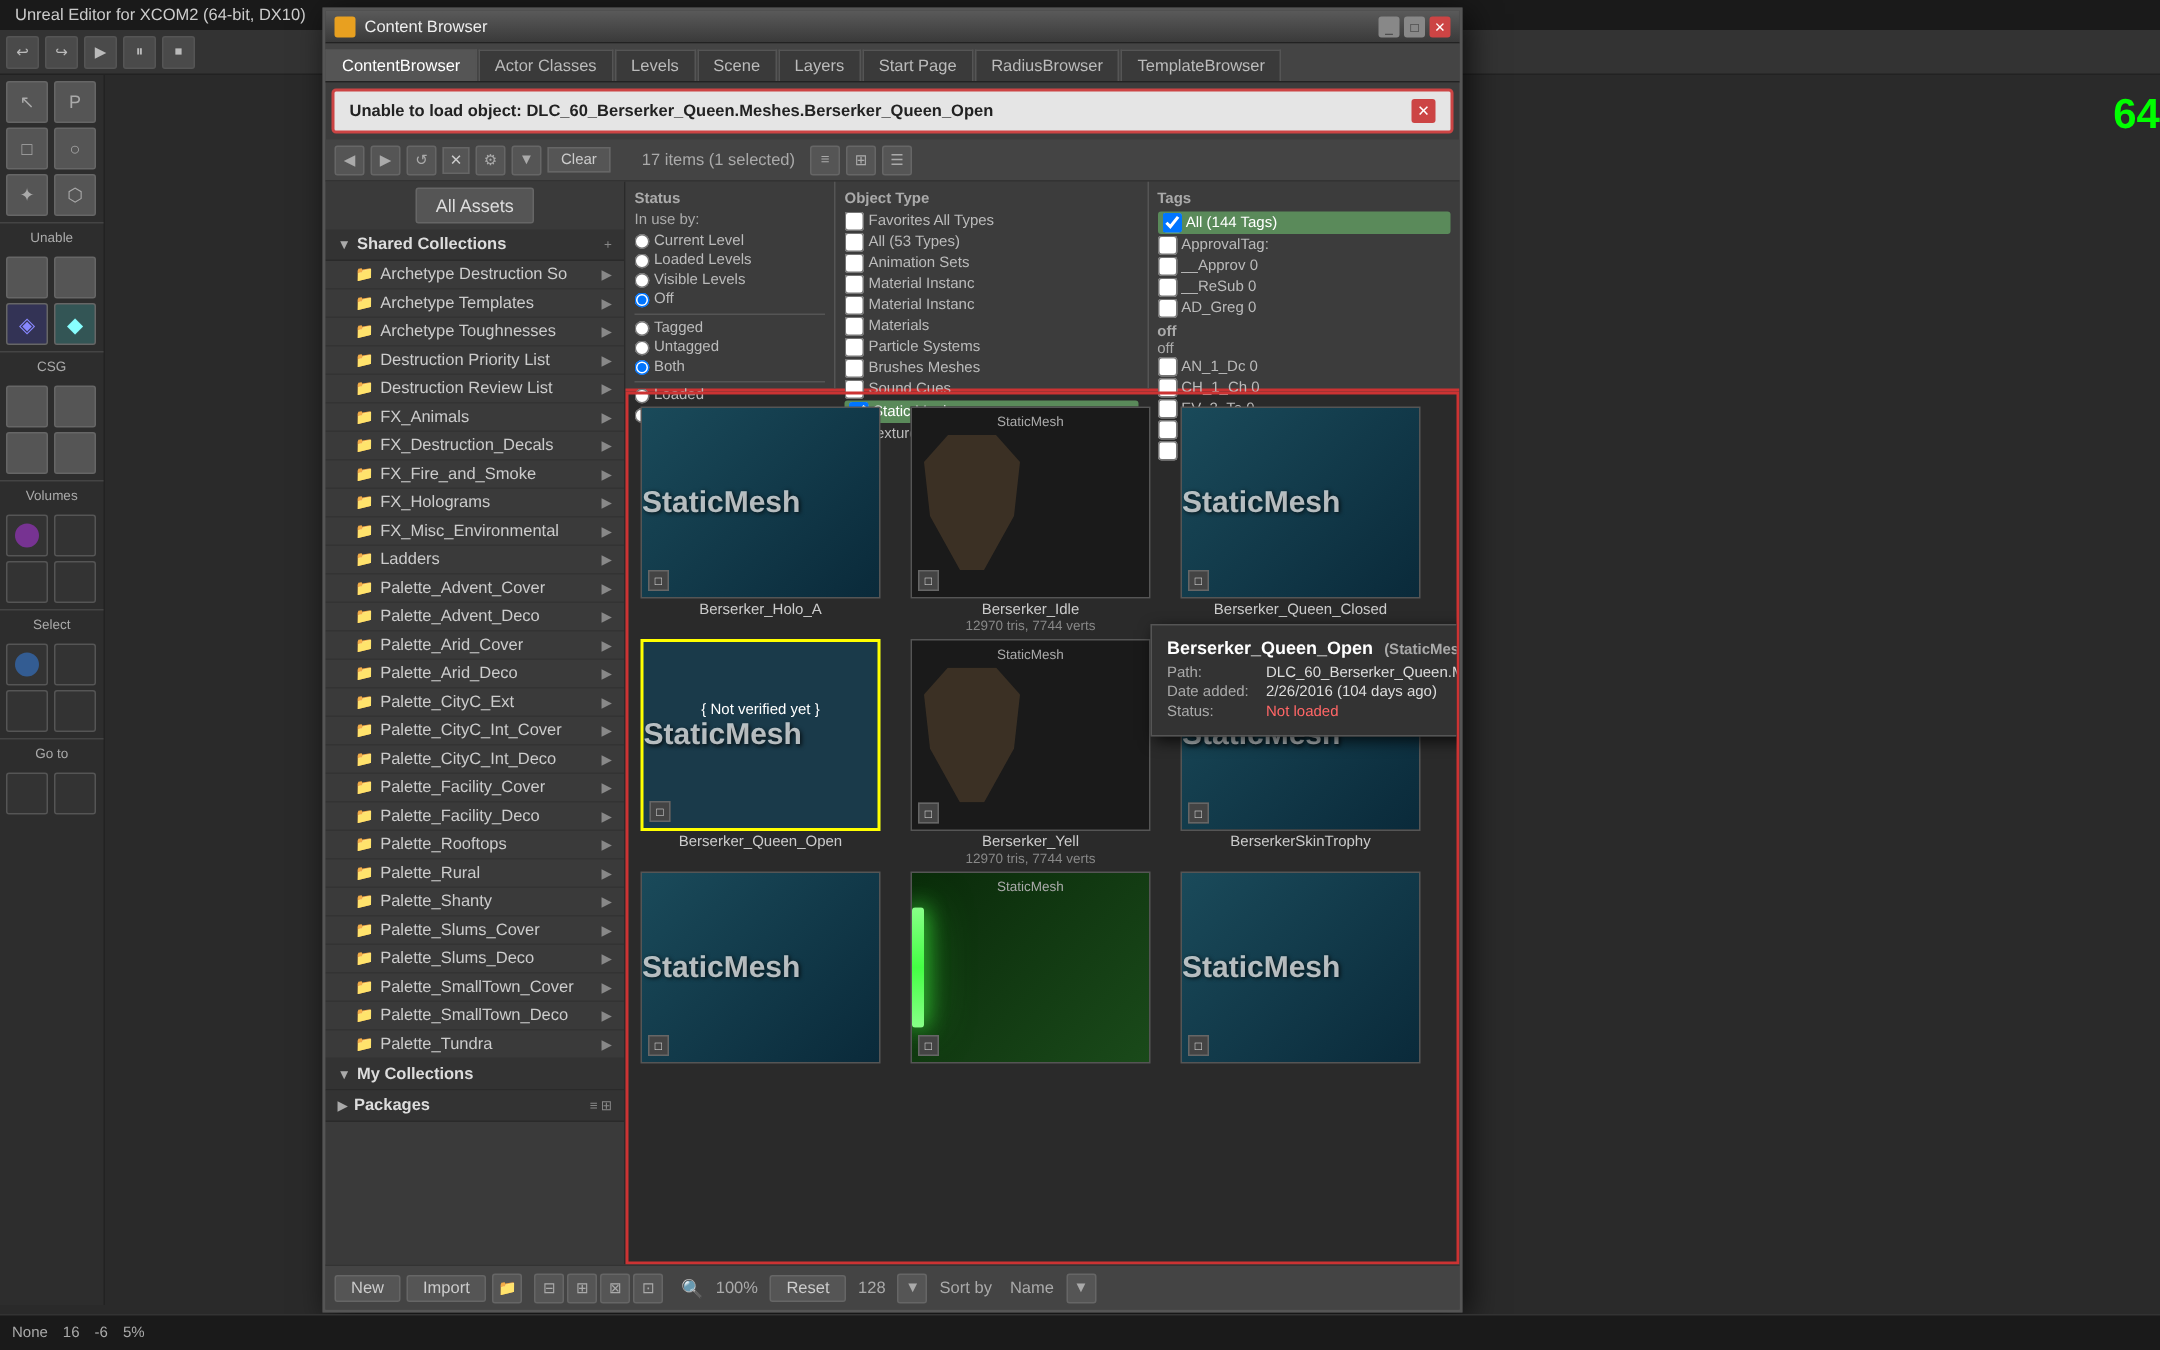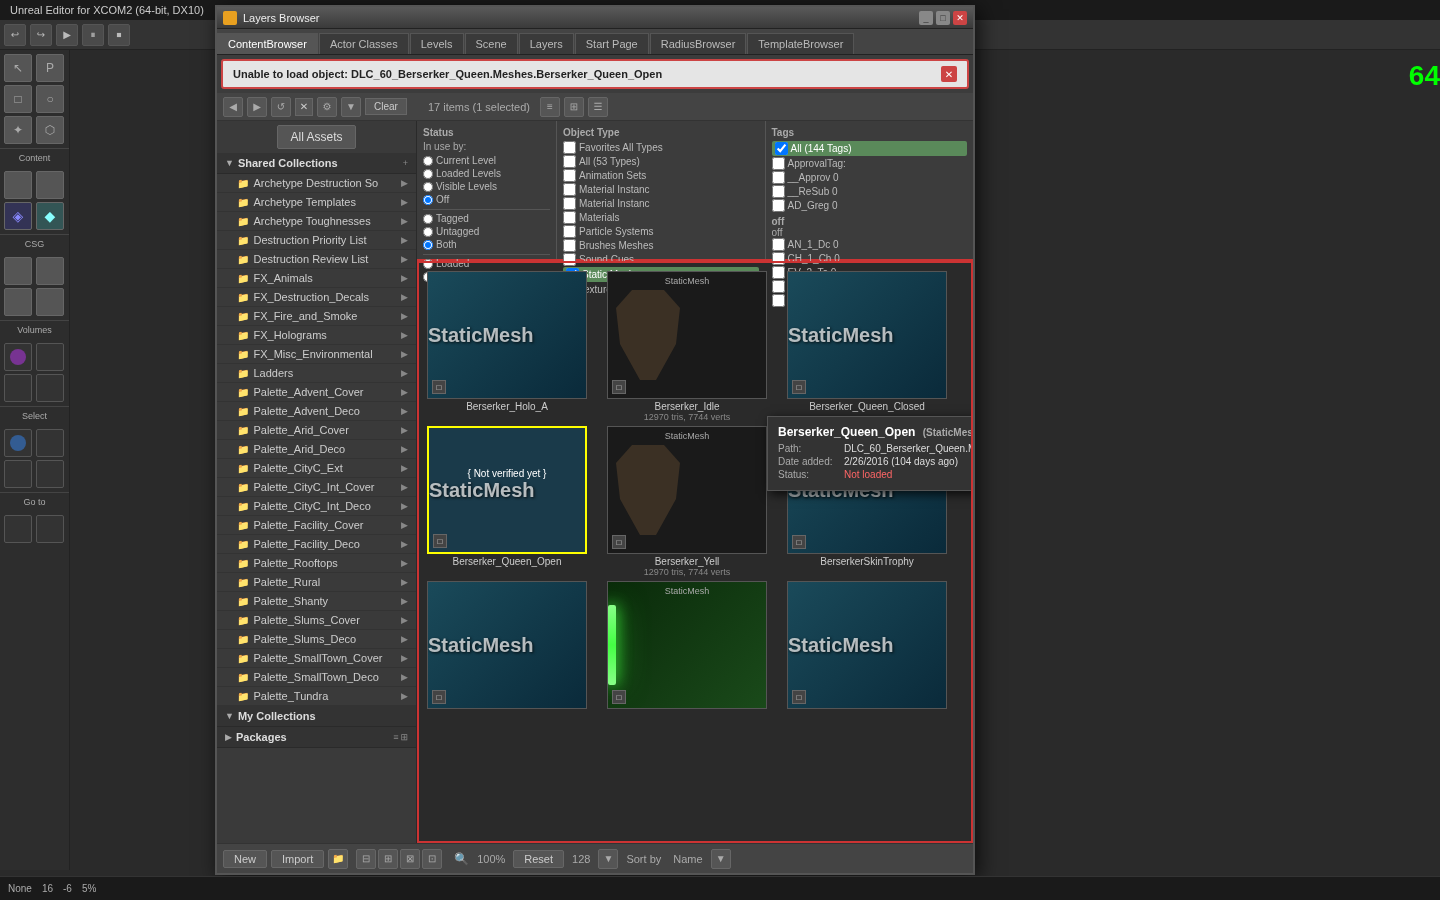--- a/index.html
+++ b/index.html
@@ -602,21 +602,21 @@
 
 <div class="left-panel">
   <div style="display:grid;grid-template-columns:1fr 1fr;gap:3px;padding:4px;">
     <div style="width:28px;height:28px;background:#555;border:1px solid #666;border-radius:2px;display:flex;align-items:center;justify-content:center;color:#aaa;font-size:12px;cursor:pointer;">↖</div>
     <div style="width:28px;height:28px;background:#555;border:1px solid #666;border-radius:2px;display:flex;align-items:center;justify-content:center;color:#aaa;font-size:12px;cursor:pointer;">P</div>
     <div style="width:28px;height:28px;background:#555;border:1px solid #666;border-radius:2px;display:flex;align-items:center;justify-content:center;color:#aaa;font-size:12px;cursor:pointer;">□</div>
     <div style="width:28px;height:28px;background:#555;border:1px solid #666;border-radius:2px;display:flex;align-items:center;justify-content:center;color:#aaa;font-size:12px;cursor:pointer;">○</div>
     <div style="width:28px;height:28px;background:#555;border:1px solid #666;border-radius:2px;display:flex;align-items:center;justify-content:center;color:#aaa;font-size:12px;cursor:pointer;">✦</div>
     <div style="width:28px;height:28px;background:#555;border:1px solid #666;border-radius:2px;display:flex;align-items:center;justify-content:center;color:#aaa;font-size:12px;cursor:pointer;">⬡</div>
   </div>
-  <div style="padding:4px 2px;color:#aaa;font-size:9px;text-align:center;border-top:1px solid #444;">Content</div>
+  <div style="padding:4px 2px;color:#aaa;font-size:9px;text-align:center;border-top:1px solid #444;">Unable</div>
   <div style="display:grid;grid-template-columns:1fr 1fr;gap:3px;padding:4px;">
     <div style="width:28px;height:28px;background:#555;border:1px solid #666;border-radius:2px;"></div>
     <div style="width:28px;height:28px;background:#555;border:1px solid #666;border-radius:2px;"></div>
     <div style="width:28px;height:28px;background:#335;border:1px solid #666;border-radius:2px;display:flex;align-items:center;justify-content:center;color:#88f;font-size:14px;">◈</div>
     <div style="width:28px;height:28px;background:#355;border:1px solid #666;border-radius:2px;display:flex;align-items:center;justify-content:center;color:#8ff;font-size:14px;">◆</div>
   </div>
   <div style="padding:4px 2px;color:#aaa;font-size:9px;text-align:center;border-top:1px solid #444;">CSG</div>
   <div style="display:grid;grid-template-columns:1fr 1fr;gap:3px;padding:4px;">
     <div style="width:28px;height:28px;background:#555;border:1px solid #666;border-radius:2px;"></div>
     <div style="width:28px;height:28px;background:#555;border:1px solid #666;border-radius:2px;"></div>
@@ -645,21 +645,21 @@
   <div style="display:grid;grid-template-columns:1fr 1fr;gap:3px;padding:4px;">
     <div style="width:28px;height:28px;background:#333;border:1px solid #555;border-radius:2px;"></div>
     <div style="width:28px;height:28px;background:#333;border:1px solid #555;border-radius:2px;"></div>
   </div>
 </div>
 
 <div class="content-browser">
 
   <div class="cb-titlebar">
     <div class="cb-icon"></div>
-    <span class="cb-title">Layers Browser</span>
+    <span class="cb-title">Content Browser</span>
     <div class="cb-window-btns">
       <div class="cb-window-btn minimize">_</div>
       <div class="cb-window-btn maximize">□</div>
       <div class="cb-window-btn close">✕</div>
     </div>
   </div>
 
   <div class="cb-tabs">
     <div class="cb-tab active">ContentBrowser</div>
     <div class="cb-tab">Actor Classes</div>

